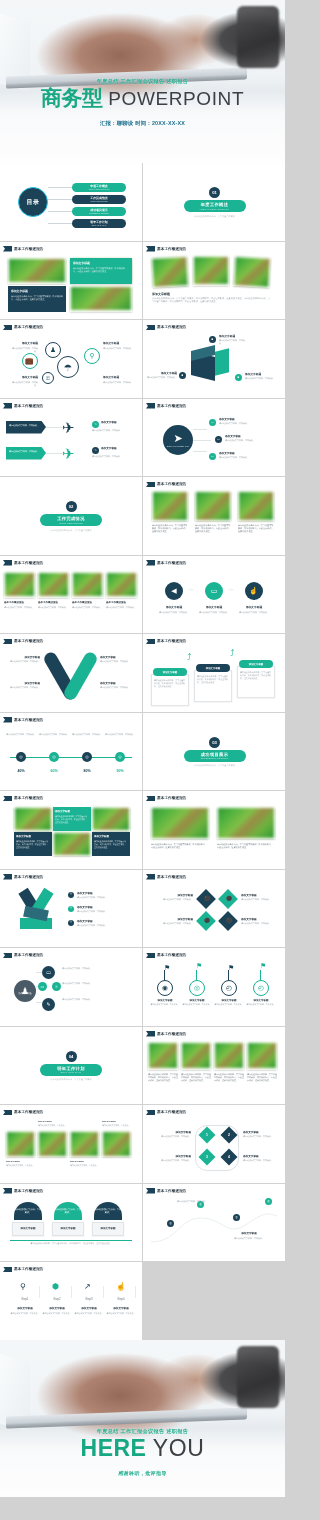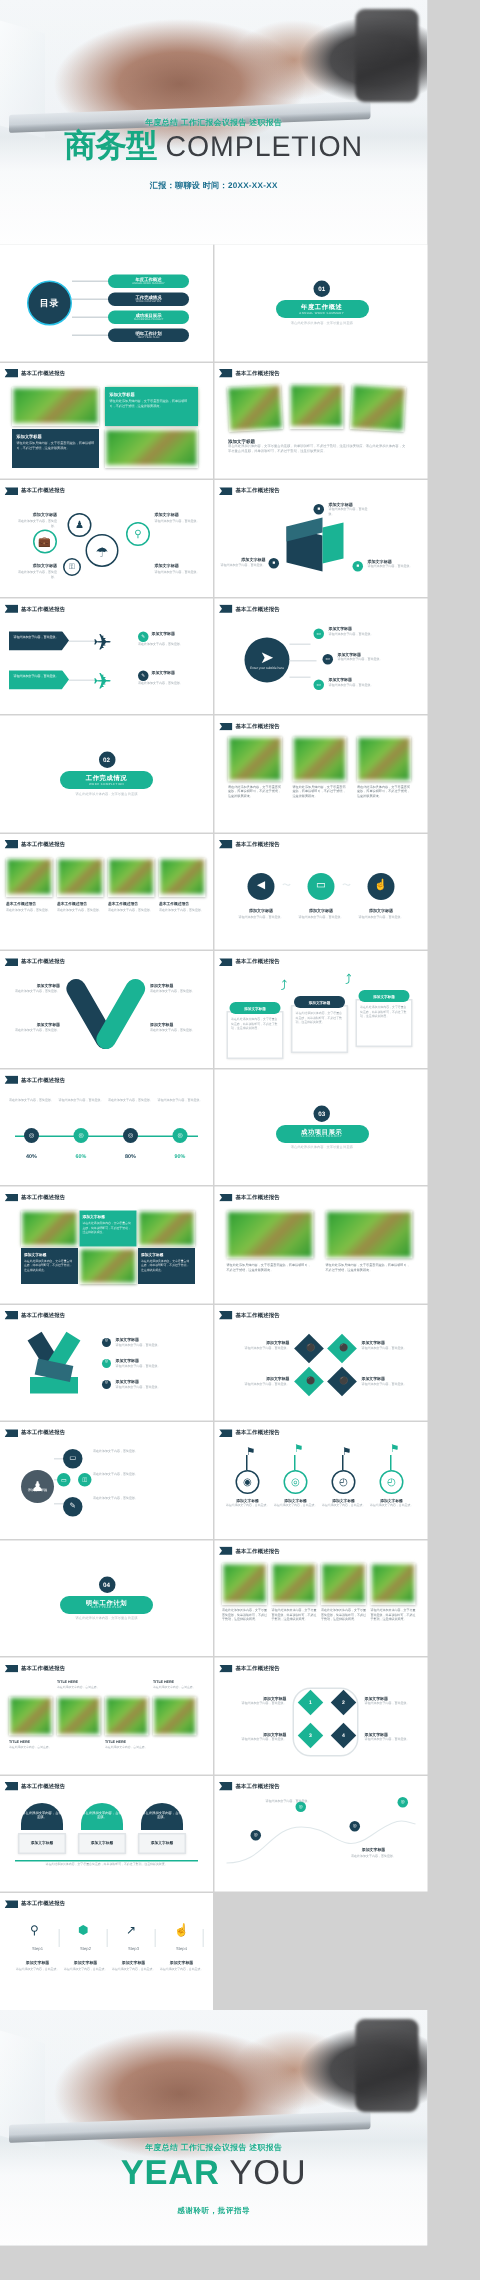--- a/index.html
+++ b/index.html
@@ -88,21 +88,21 @@
   <div class="cover">
     <div class="photo"></div>
     <div class="lapedge"></div>
     <div class="kb"></div>
     <div class="mug"></div>
     <div class="veil"></div>
     <div class="ctext">
       <div class="eyebrow">年度总结 工作汇报会议报告 述职报告</div>
       <div class="bigtitle">
         <span class="cn">商务型</span>
-        <span class="en">COMPLETION</span>
+        <span class="en">POWERPOINT</span>
       </div>
       <div class="submeta">汇报：聊聊设 时间：20XX-XX-XX</div>
     </div>
   </div>
 
   <div class="grid" id="grid">
       <div class="slide">
         <div class="toc-ring">
           <span>目录</span>
         </div>
@@ -766,20 +766,20 @@
 
   <div class="end">
     <div class="photo"></div>
     <div class="lapedge"></div>
     <div class="kb"></div>
     <div class="mug"></div>
     <div class="veil"></div>
     <div class="etext">
       <div class="eyebrow">年度总结 工作汇报会议报告 述职报告</div>
       <div class="thanks">
-        <span class="a">YEAR</span>
+        <span class="a">HERE</span>
         <span class="b">YOU</span>
       </div>
       <div class="endsub">感谢聆听，批评指导</div>
     </div>
   </div>
 
 </div>
 
 </body></html>

